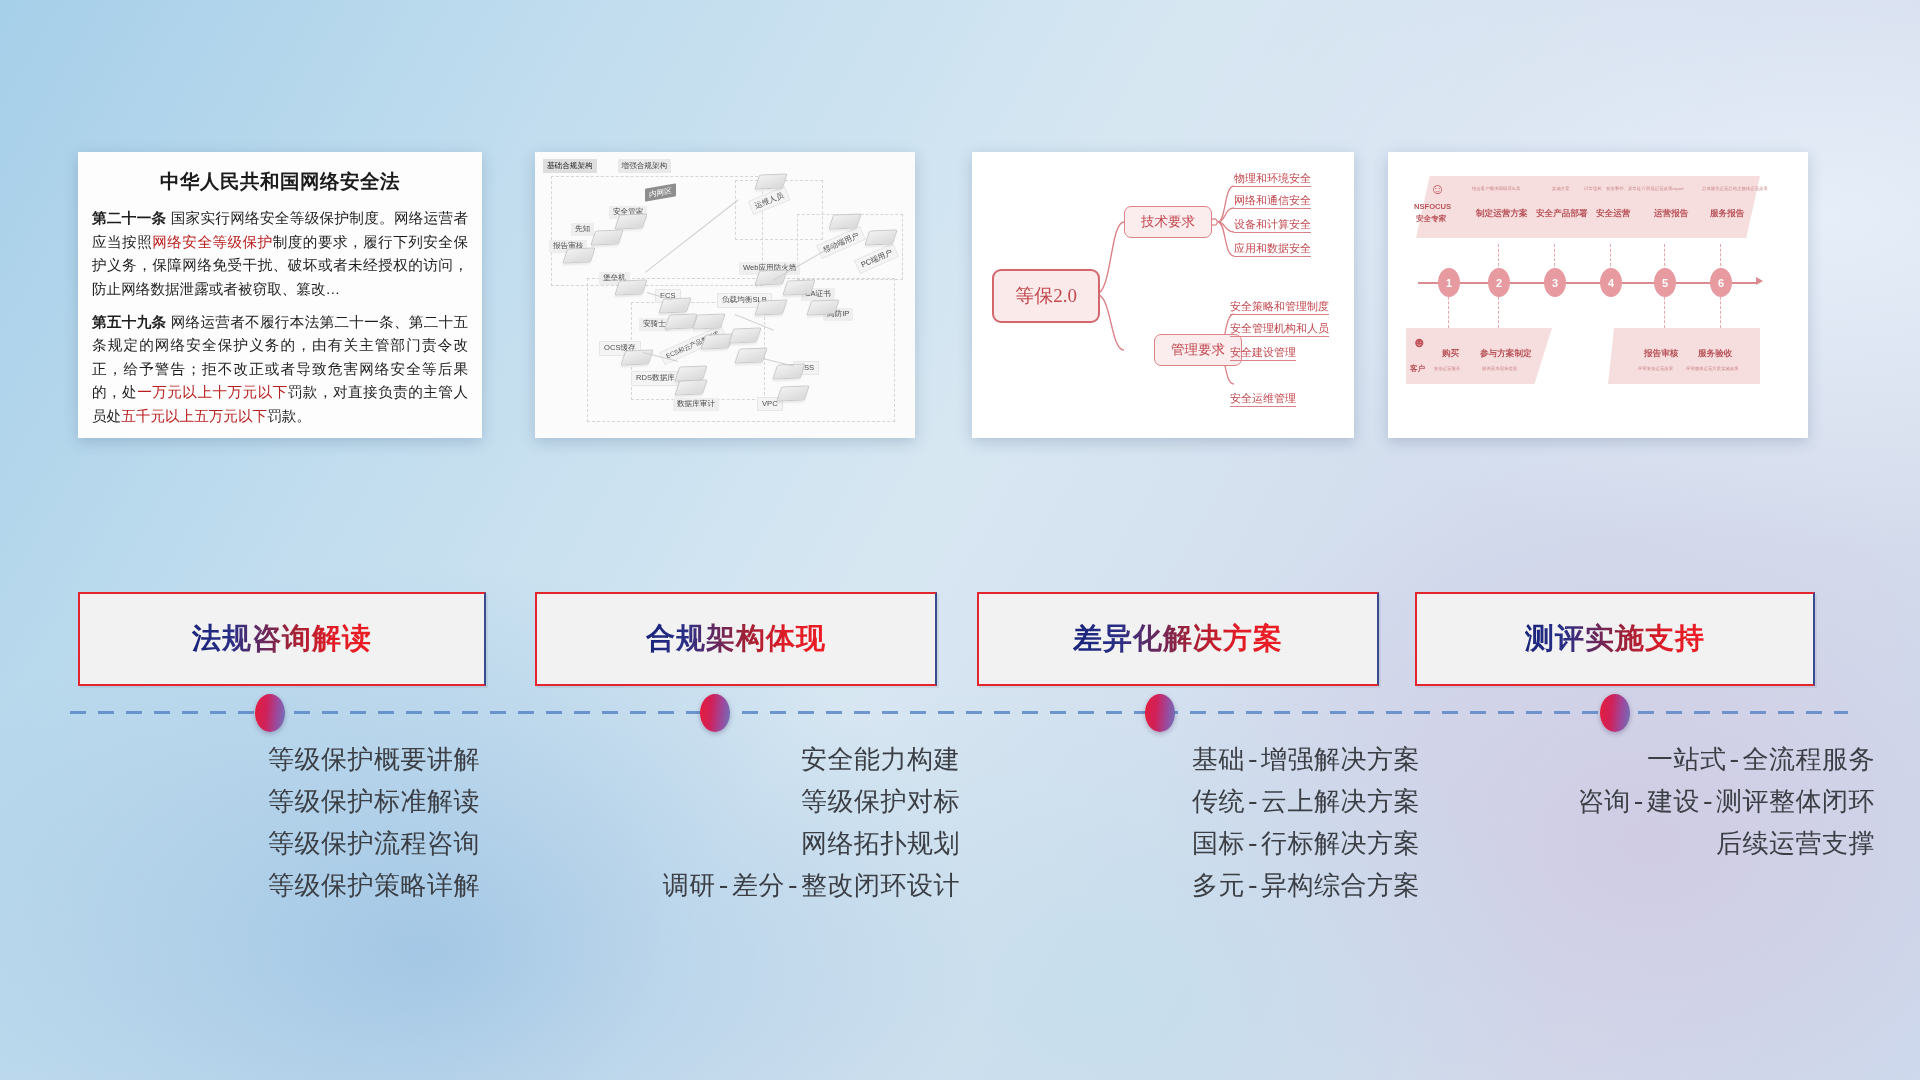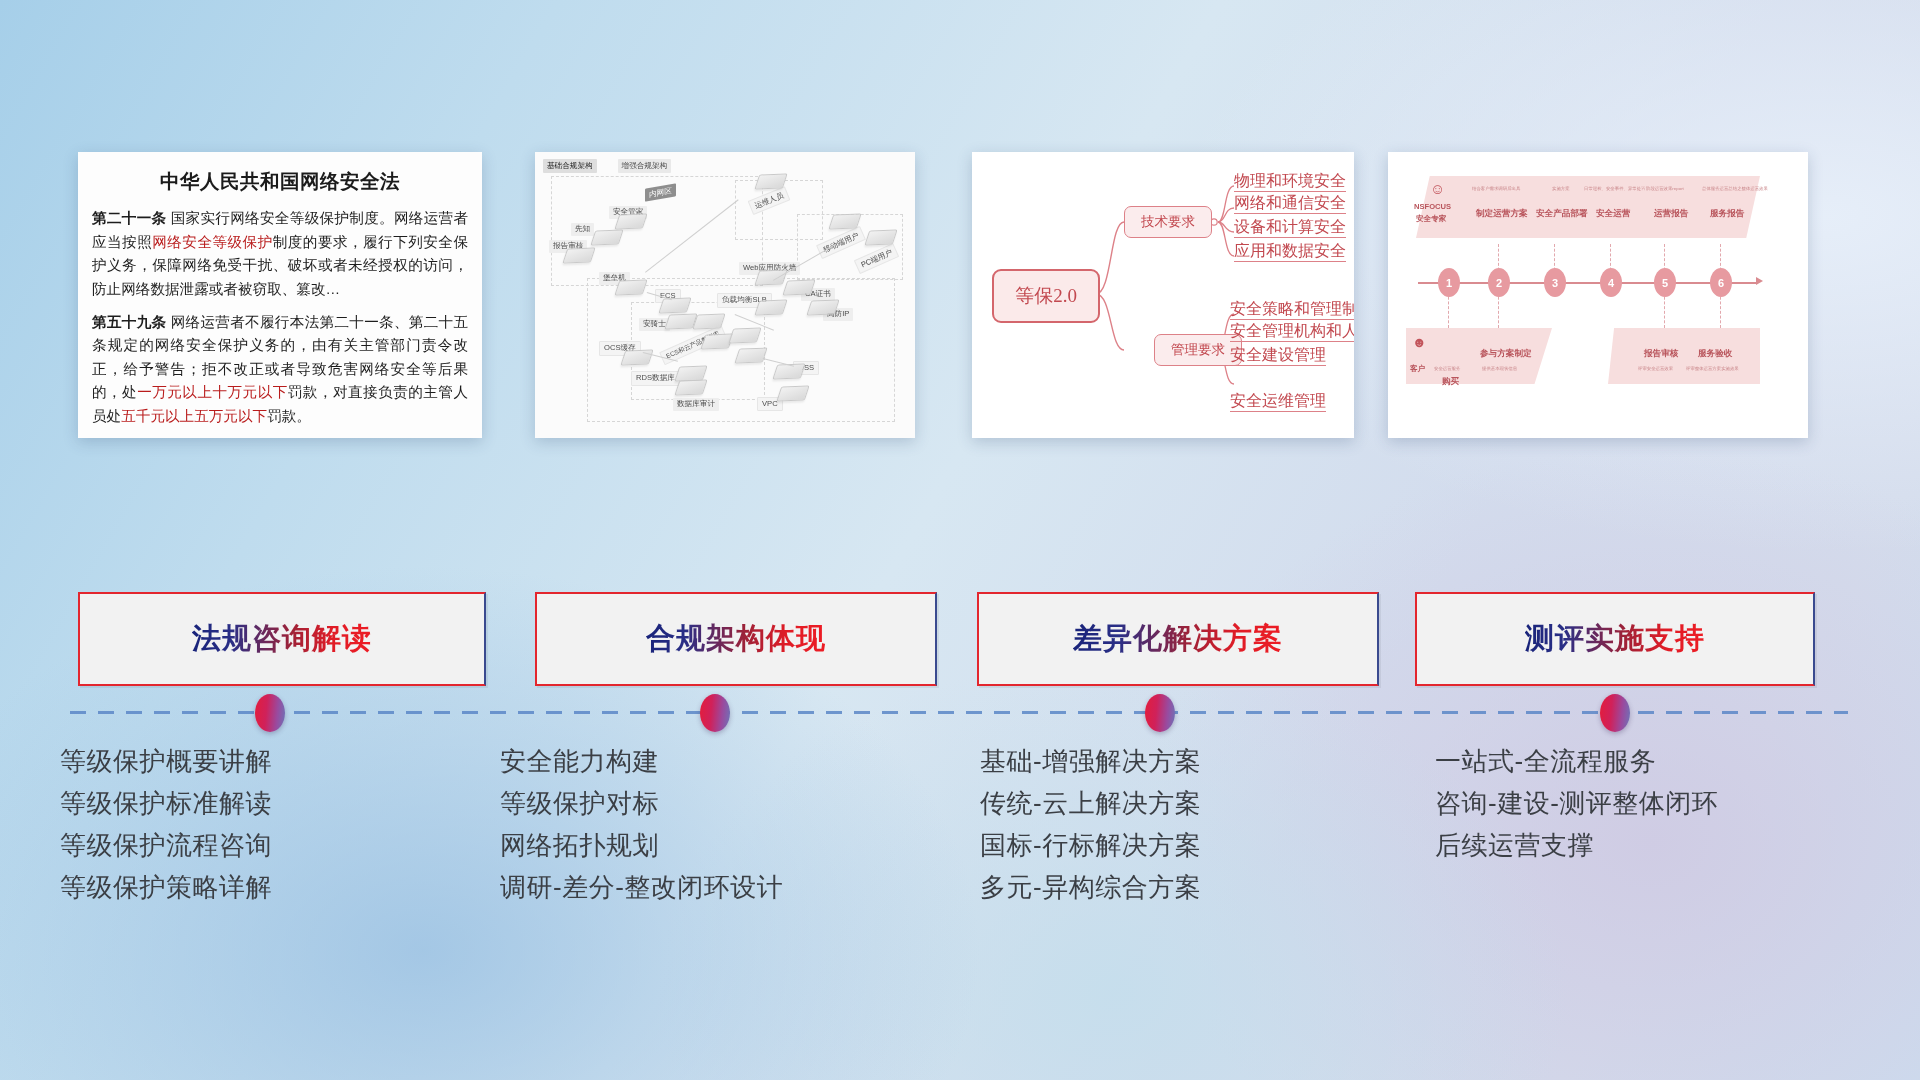--- a/index.html
+++ b/index.html
@@ -69,21 +69,21 @@
     color:#c2484f;font-size:19px;font-family:"Liberation Serif",serif;
   }
   .mind .branch{
     position:absolute;width:86px;height:30px;border:1.6px solid #dd8188;border-radius:7px;
     background:#fbeced;display:flex;align-items:center;justify-content:center;
     color:#c2484f;font-size:13.5px;font-family:"Liberation Serif",serif;
   }
   .mind .b1{left:152px;top:54px;}
   .mind .b2{left:152px;top:182px;margin-left:30px;}
   .mind .leaf{
-    position:absolute;color:#c2484f;font-size:16px;font-family:"Liberation Serif",serif;
+    position:absolute;color:#c2484f;font-size:11px;font-family:"Liberation Serif",serif;
     white-space:nowrap;border-bottom:1.6px solid #dd8188;padding-bottom:1px;line-height:1.15;
   }
   .mind svg{position:absolute;inset:0;width:100%;height:100%;pointer-events:none;}
 
   
   .nsf{position:relative;width:100%;height:100%;background:#fff;}
   .nsf .band{
     position:absolute;background:#f7dede;
   }
   .nsf .band.top{
@@ -143,21 +143,21 @@
     background:linear-gradient(95deg,#e31d3c 0%,#d0215a 38%,#9a4a9e 72%,#6d74b8 100%);
     box-shadow:0 2px 5px rgba(60,40,90,.3);
   }
   .tl .n1{left:255px;}
   .tl .n2{left:700px;}
   .tl .n3{left:1145px;}
   .tl .n4{left:1600px;}
 
   
   .cols{position:absolute;top:740px;left:0;width:1920px;height:230px;}
-  .col{position:absolute;top:0;text-align:left;}
+  .col{position:absolute;top:0;text-align:right;font-family:Liberation Mono, monospace;}
   .col .li{
     font-size:26px;color:#3b3f45;line-height:1.62;white-space:nowrap;
     letter-spacing:.5px;
   }
   .col.k1{left:60px;width:420px;}
   .col.k2{left:500px;width:460px;}
   .col.k3{left:980px;width:440px;}
   .col.k4{left:1435px;width:440px;}
 </style>
 </head>
@@ -380,21 +380,21 @@
         <div class="dot" style="left:50px;top:116px;">1</div>
         <div class="dot" style="left:100px;top:116px;">2</div>
         <div class="dot" style="left:156px;top:116px;">3</div>
         <div class="dot" style="left:212px;top:116px;">4</div>
         <div class="dot" style="left:266px;top:116px;">5</div>
         <div class="dot" style="left:322px;top:116px;">6</div>
 
         <div class="person" style="left:24px;top:182px;font-size:14px;">☻</div>
         <div class="t-main" style="left:22px;top:212px;font-size:7.6px;">客户</div>
 
-        <div class="t-main" style="left:54px;top:196px;margin-top:28px;">购买</div>
+        <div class="t-main" style="left:54px;top:196px;">购买</div>
         <div class="t-sub" style="left:46px;top:214px;">安全运营服务</div>
 
         <div class="t-main" style="left:92px;top:196px;">参与方案制定</div>
         <div class="t-sub" style="left:94px;top:214px;">提供基本现状信息</div>
 
         <div class="t-main" style="left:256px;top:196px;">报告审核</div>
         <div class="t-sub" style="left:250px;top:214px;">评审安全运营效果</div>
 
         <div class="t-main" style="left:310px;top:196px;">服务验收</div>
         <div class="t-sub" style="left:298px;top:214px;">评审整体运营方案实施效果</div>

